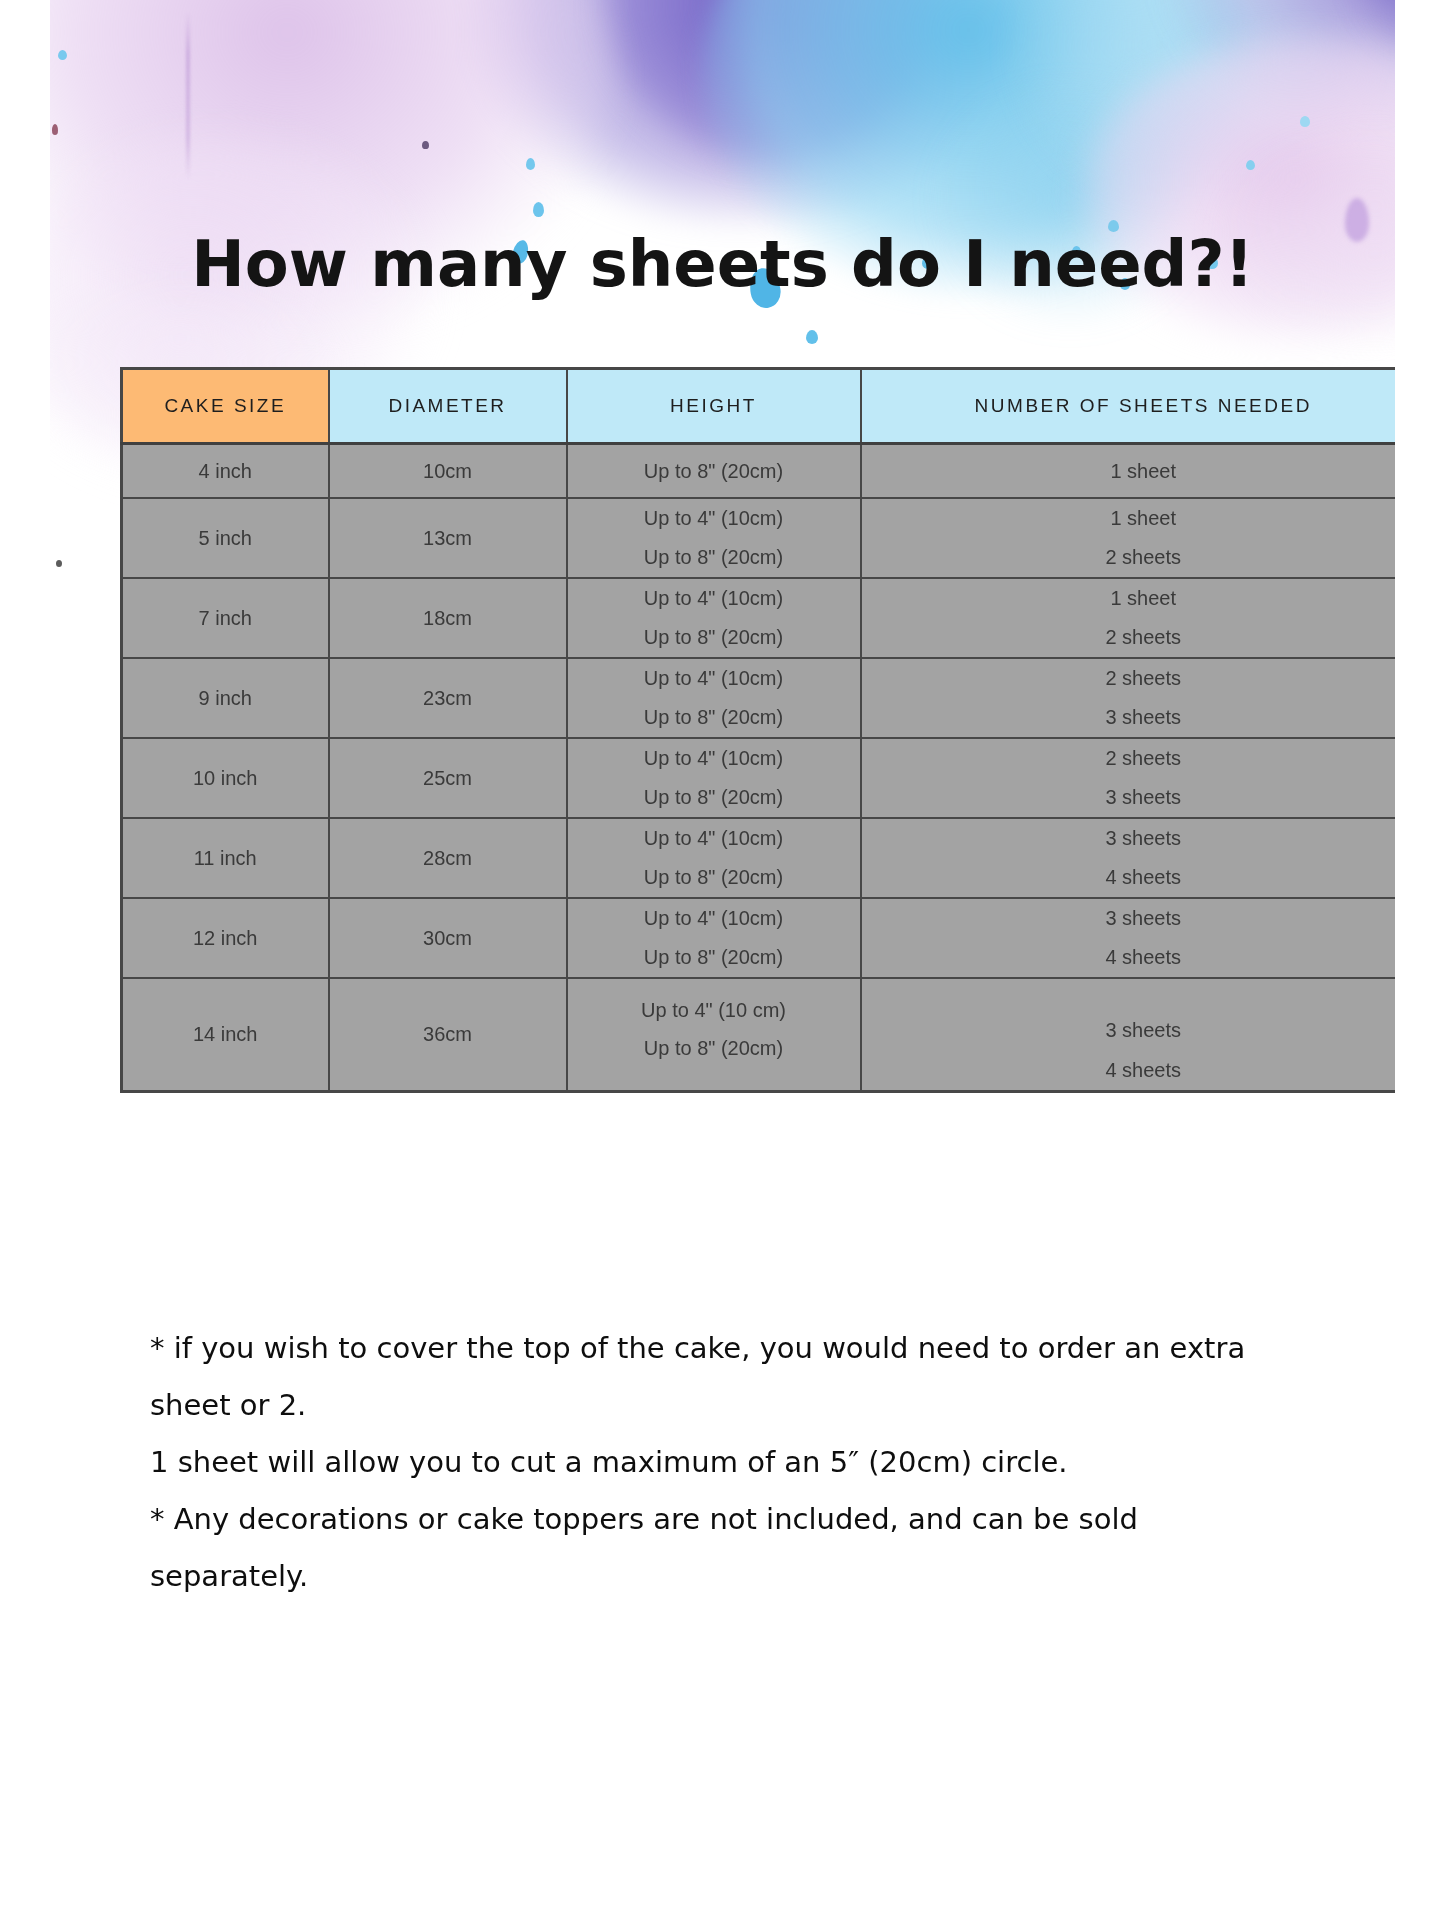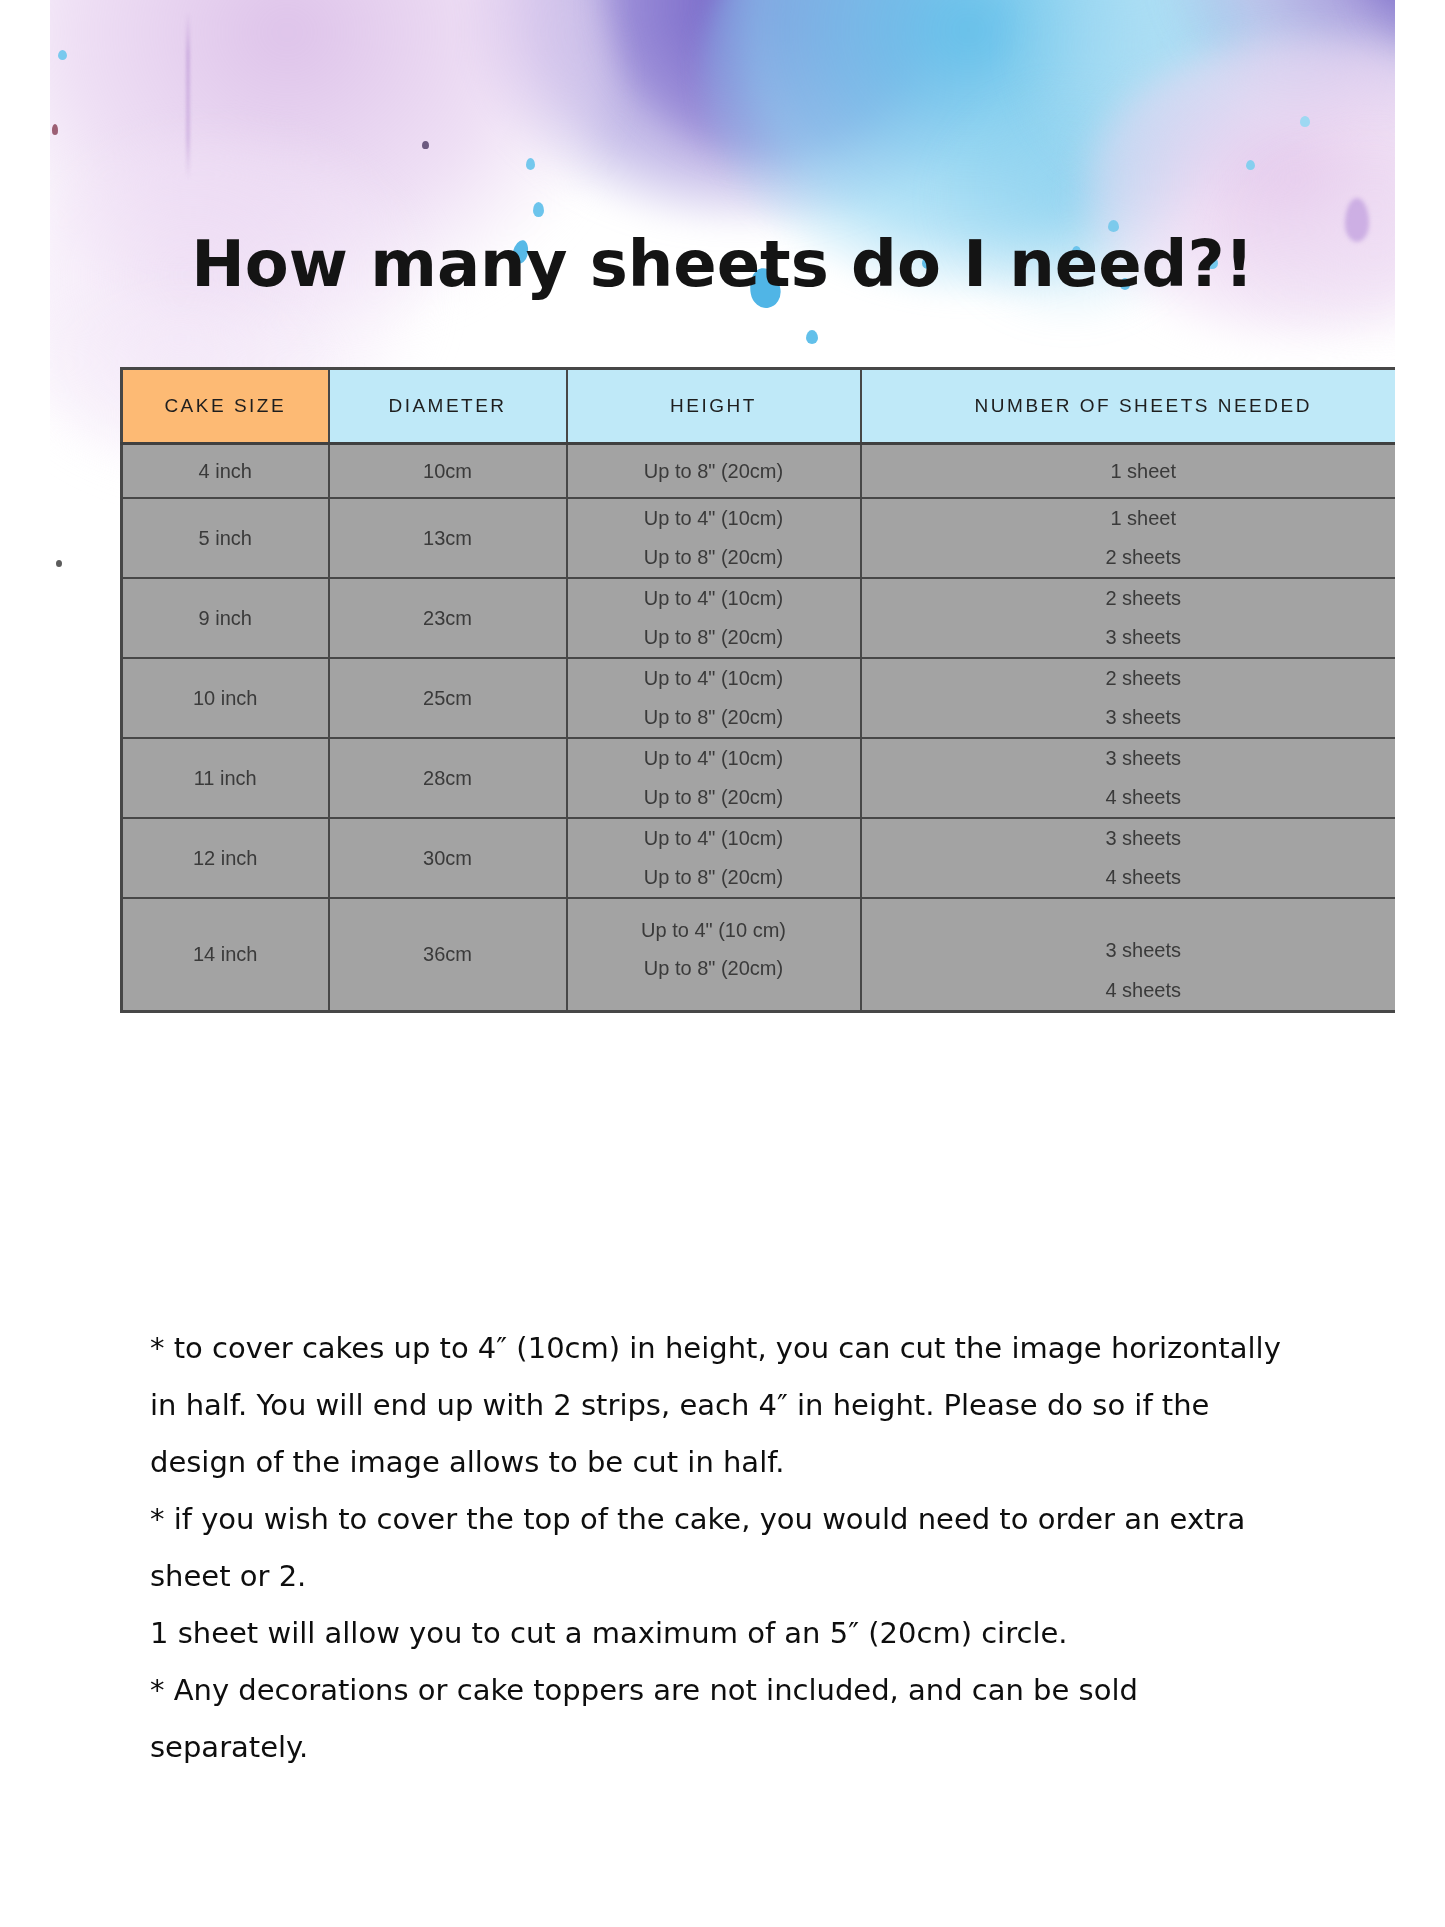--- a/index.html
+++ b/index.html
@@ -163,20 +163,36 @@
             </div>
           </td>
         <td>
             <div class="stack2">
               <div>1 sheet</div>
               <div>2 sheets</div>
             </div>
           </td>
       </tr>
       <tr class="r-double">
+        <td>7 inch</td>
+        <td>18cm</td>
+        <td>
+            <div class="stack2">
+              <div>Up to 4" (10cm)</div>
+              <div>Up to 8" (20cm)</div>
+            </div>
+          </td>
+        <td>
+            <div class="stack2">
+              <div>1 sheet</div>
+              <div>2 sheets</div>
+            </div>
+          </td>
+      </tr>
+      <tr class="r-double">
         <td>9 inch</td>
         <td>23cm</td>
         <td>
             <div class="stack2">
               <div>Up to 4" (10cm)</div>
               <div>Up to 8" (20cm)</div>
             </div>
           </td>
         <td>
             <div class="stack2">
@@ -246,19 +262,18 @@
             <div class="sstack">
               <div>3 sheets</div>
               <div>4 sheets</div>
             </div>
           </td>
       </tr>
     </tbody>
   </table>
 
   <div class="footnotes">
-    <p>* to cover cakes up to 4″ (10cm) in height, you can cut the image horizontally in half. You will end up with 2 strips, each 4″ in height. Please do so if the design of the image allows to be cut in half.</p>
     <p>* if you wish to cover the top of the cake, you would need to order an extra sheet or 2.</p>
     <p>1 sheet will allow you to cut a maximum of an 5″ (20cm) circle.</p>
     <p>* Any decorations or cake toppers are not included, and can be sold separately.</p>
   </div>
 
 </div>
 
 </body></html>

